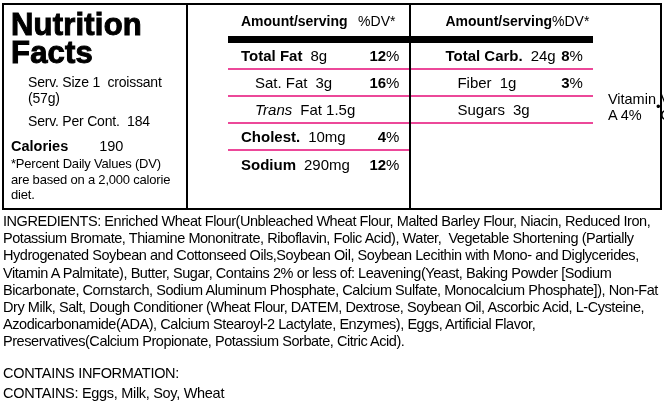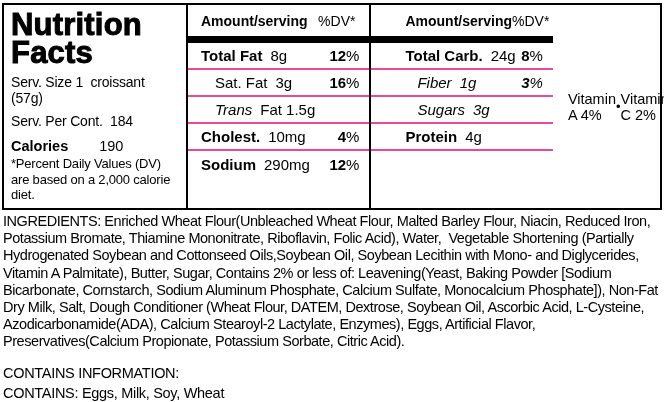--- a/index.html
+++ b/index.html
@@ -4,32 +4,32 @@
 <style>
   html,body{margin:0;padding:0;background:#fff;}
   body{
     width:664px;height:402px;position:relative;
     font-family:"Liberation Sans","DejaVu Sans",sans-serif;
     color:#000;-webkit-font-smoothing:antialiased;
   }
   
   .label-box{
     position:absolute;left:2px;top:3px;width:660px;height:207px;
-    border:2px solid #000;box-sizing:border-box;display:flex;background:#fff;
+    border:2px solid #000;box-sizing:border-box;display:flex;background:#fff;gap:40px;
   }
   
   .left-panel{
     width:184px;flex:0 0 184px;border-right:2px solid #000;box-sizing:border-box;
     padding:4px 4px 6px 7px;display:flex;flex-direction:column;
   }
   .nf-title{
     font-size:31px;font-weight:bold;line-height:28px;letter-spacing:.2px;
     -webkit-text-stroke:1px #000;margin-top:2px;
   }
-  .serv-line{font-size:14px;letter-spacing:-.2px;margin-top:7px;white-space:pre-wrap;}
+  .serv-line{font-size:14px;letter-spacing:-.2px;margin-top:7px;white-space:pre-wrap;margin-left:17px;}
   .cal-line{font-size:14.5px;margin-top:9px;}
   .cal-line .val{margin-left:31px;}
   .fatcal-line{font-size:14.5px;margin-top:10px;padding-left:11px;}
   .fatcal-line .val{margin-left:10px;}
   .footnote{margin-top:auto;font-size:13px;line-height:15.2px;letter-spacing:-.2px;padding-right:2px;}
   
   .right-area{flex:1;display:flex;min-width:0;}
   .cols{flex:1;display:flex;min-height:0;}
   .col{flex:1;display:flex;flex-direction:column;min-width:0;box-sizing:border-box;}
   .col.mid{border-right:2px solid #000;}
@@ -39,21 +39,21 @@
   }
   .col.right .col-header{padding-left:34px;}
   .bar{height:7px;background:#000;flex:0 0 auto;}
   .nrow{
     height:27px;flex:0 0 27px;display:flex;align-items:center;font-size:15px;
     border-bottom:2px solid #ec4899;box-sizing:border-box;padding:0 10px 0 13px;
   }
   .nrow.last{border-bottom:none;}
   .nrow.sub{padding-left:27px;}
   .col.right .nrow{padding-left:34px;}
-  .col.right .nrow.sub{padding-left:46px;font-style:italic;}
+  .col.right .nrow.sub{padding-left:46px;}
   .nval{margin-left:8px;white-space:pre;}
   .dv{margin-left:auto;white-space:pre;}
   .b{font-weight:bold;}
   .i{font-style:italic;}
   
   .vit-text{
     flex:1;display:flex;align-items:center;justify-content:space-between;
     font-size:14.5px;padding:0 0 0 15px;
   }
   .dot{font-size:13px;}
@@ -130,24 +130,20 @@
         </div>
         <div class="nrow sub">
           <span>Fiber</span>
             <span class="nval">1g</span>
           <span class="dv"><span class="b">3</span><span>%</span></span>
         </div>
         <div class="nrow sub">
           <span>Sugars</span>
             <span class="nval">3g</span>
         </div>
-        <div class="nrow">
-          <span class="b">Protein</span>
-            <span class="nval">4g</span>
-        </div>
         <div class="nrow last"></div>
       </div>
     </div>
 
     <div class="bar"></div>
     <div class="vit-text">
       <span>Vitamin A 4%</span>
       <span class="dot">•</span>
       <span>Vitamin C 2%</span>
       <span class="dot">•</span>

